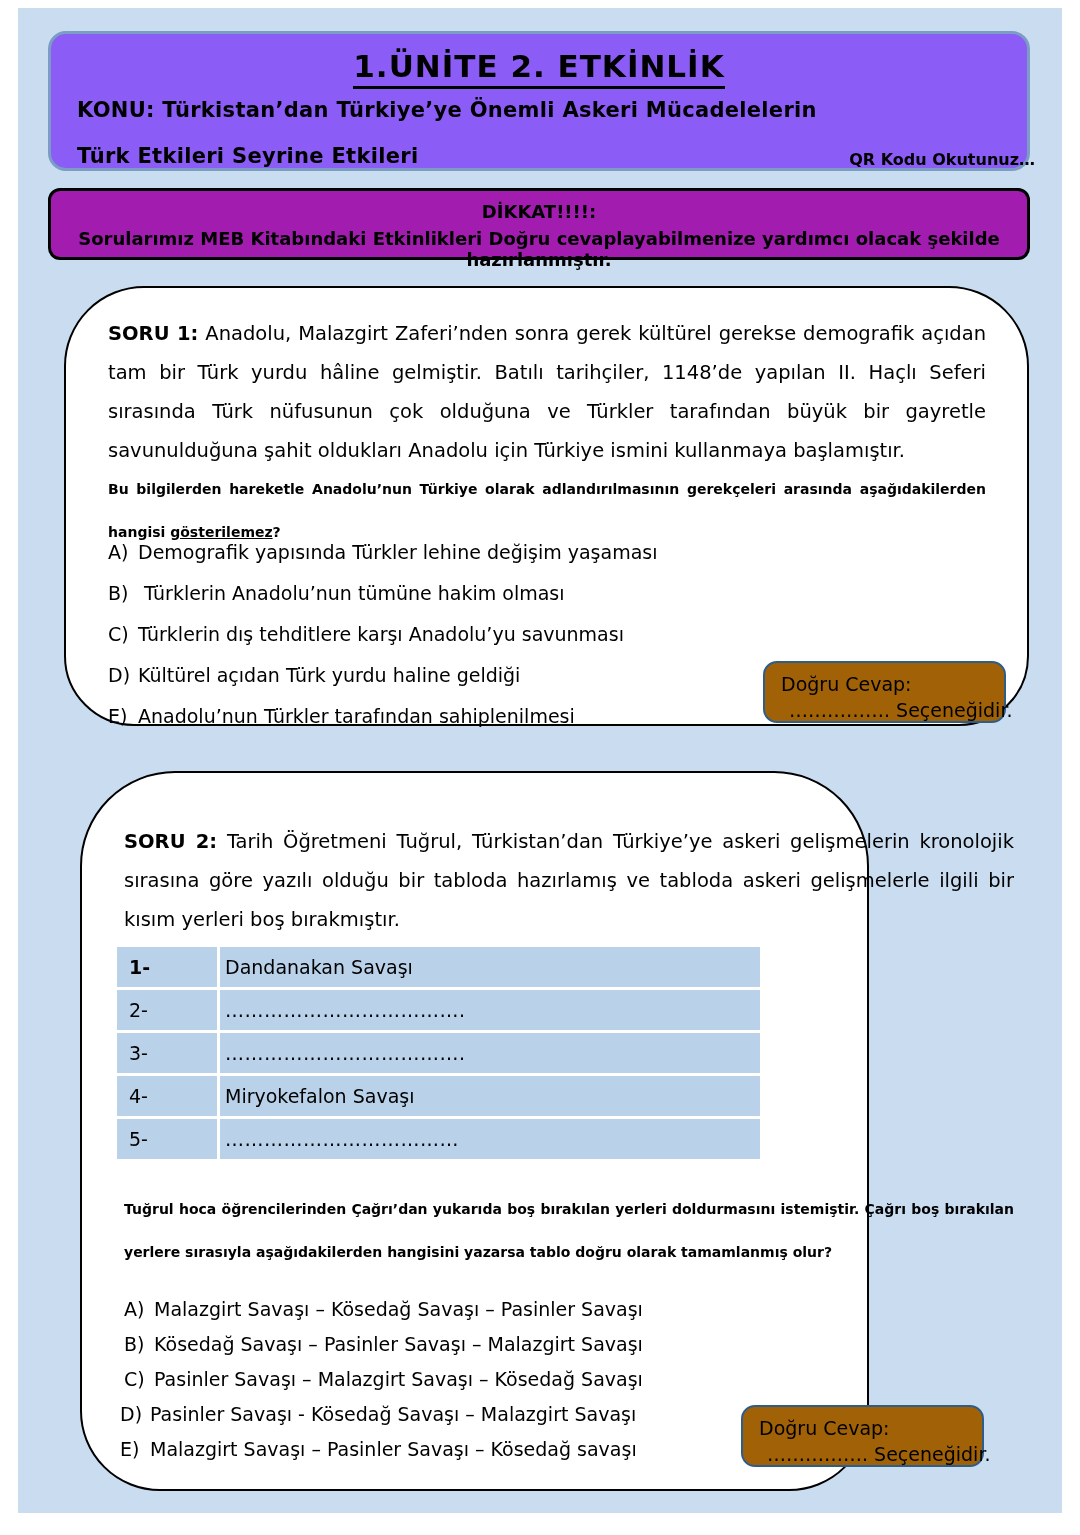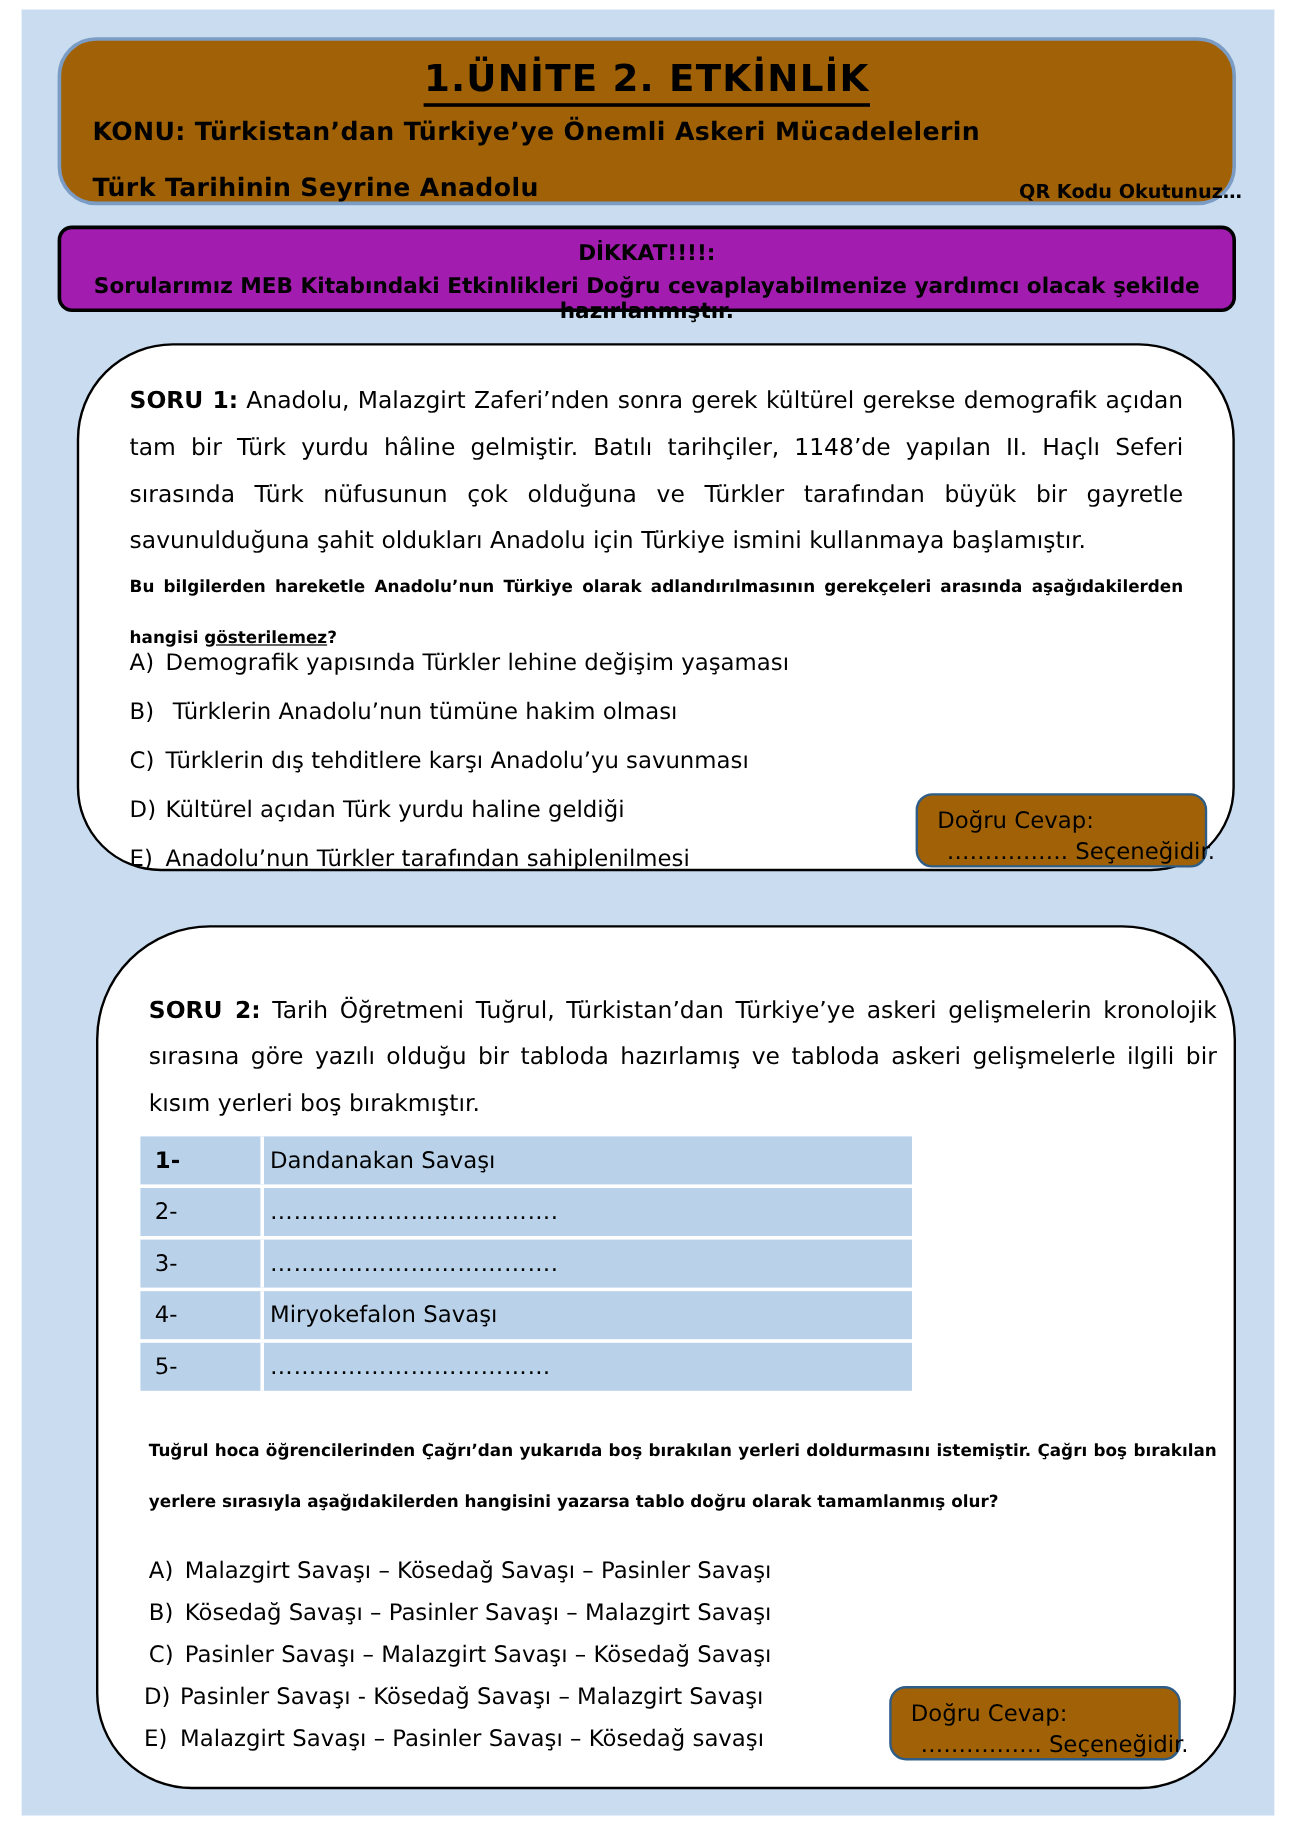--- a/index.html
+++ b/index.html
@@ -32,23 +32,23 @@
     height: 100%;
   }
 
   
   .header-box {
     position: absolute;
     left: 30px;
     top: 23px;
     width: 982px;
     height: 140px;
-    background: #a16207;
+    background: #8b5cf6;
     border: 3px solid #7b9cc4;
-    border-radius: 32px;
+    border-radius: 18px;
     box-sizing: border-box;
   }
   .title {
     position: absolute;
     left: 0;
     top: 14px;
     width: 100%;
     text-align: center;
     font-size: 31px;
     font-weight: bold;
@@ -127,21 +127,21 @@
   #panel-1 {
     left: 46px;
     top: 278px;
     width: 965px;
     height: 440px;
     border-radius: 80px 80px 70px 70px;
   }
   #panel-2 {
     left: 62px;
     top: 763px;
-    width: 950px;
+    width: 789px;
     height: 720px;
     border-radius: 95px 95px 80px 80px;
   }
 
   .qbody {
     position: absolute;
     color: #000;
     font-size: 19.5px;
     line-height: 39px;
     text-align: justify;
@@ -226,21 +226,21 @@
 </style>
 </head>
 <body>
 
 <div class="page">
 <div class="inner">
 
   <div class="header-box">
     <div class="title"><span>1.ÜNİTE  2. ETKİNLİK</span></div>
     <div class="konu-line1">KONU: Türkistan’dan Türkiye’ye Önemli Askeri Mücadelelerin</div>
-    <div class="konu-line2">Türk Tarihinin Seyrine Anadolu</div>
+    <div class="konu-line2">Türk Etkileri Seyrine Etkileri</div>
     <div class="qr-note">QR Kodu Okutunuz…</div>
   </div>
 
   <div class="dikkat-box">
     <div class="dikkat-title">DİKKAT!!!!:</div>
     <div class="dikkat-text">Sorularımız MEB Kitabındaki Etkinlikleri Doğru cevaplayabilmenize yardımcı olacak şekilde hazırlanmıştır.</div>
   </div>
 
   <div class="qpanel" id="panel-1">
     <div class="qbody" style="left:42px; top:26px; width:878px;"><span class="lead">SORU 1:</span><span> Anadolu, Malazgirt Zaferi’nden sonra gerek kültürel gerekse demografik açıdan tam bir Türk yurdu hâline gelmiştir. Batılı tarihçiler, 1148’de yapılan II. Haçlı Seferi sırasında Türk nüfusunun çok olduğuna ve Türkler tarafından büyük bir gayretle savunulduğuna şahit oldukları Anadolu için Türkiye ismini kullanmaya başlamıştır.</span></div>

